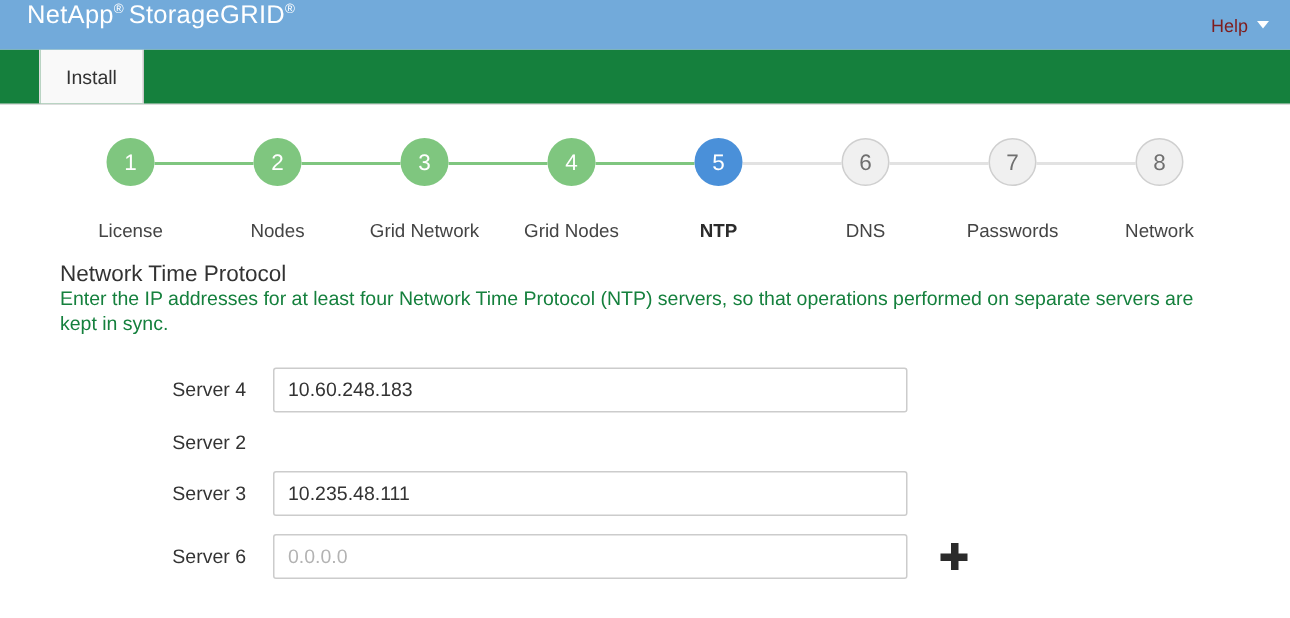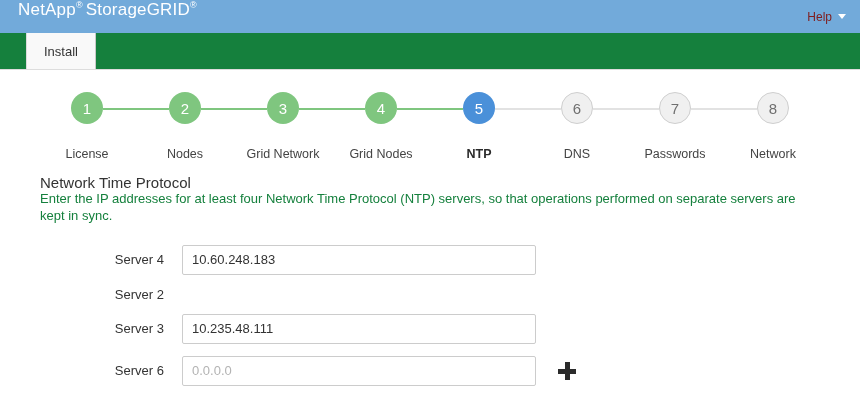--- a/index.html
+++ b/index.html
@@ -167,21 +167,21 @@
     margin-bottom: 12px;
   }
   .form-label {
     width: 142px;
     text-align: right;
     padding-right: 18px;
     font-size: 13px;
     color: #333333;
   }
   .form-input {
-    width: 354px;
+    width: 423px;
     height: 30px;
     padding: 4px 9px;
     border: 1px solid #cccccc;
     border-radius: 2px;
     font-family: "Liberation Sans", sans-serif;
     font-size: 13px;
     color: #333333;
     background: #ffffff;
     outline: none;
   }

